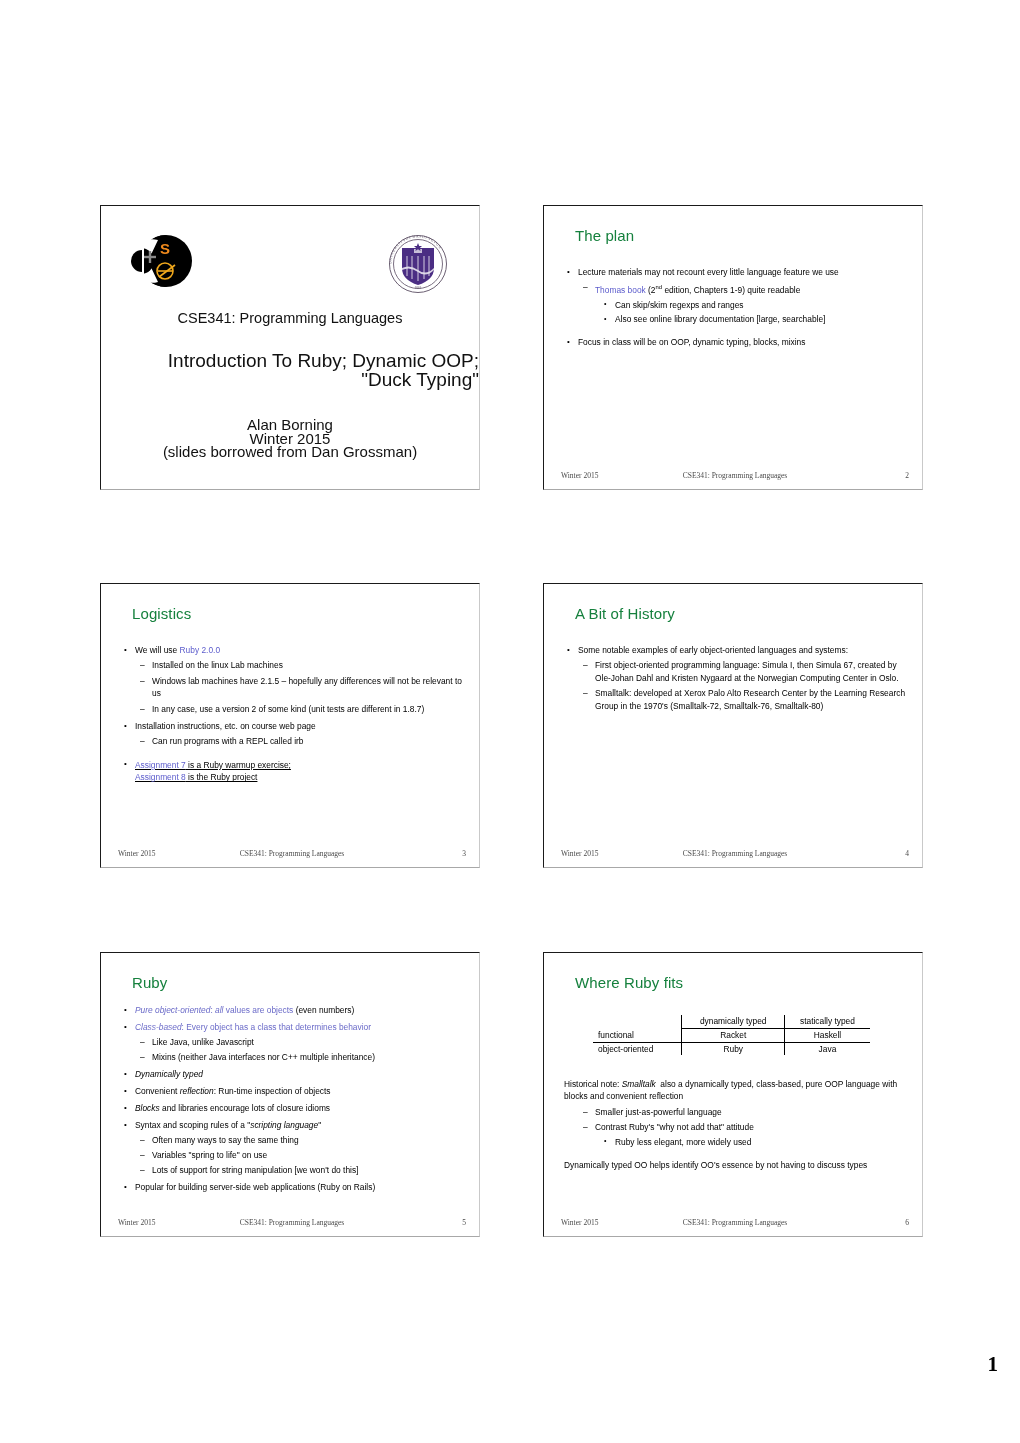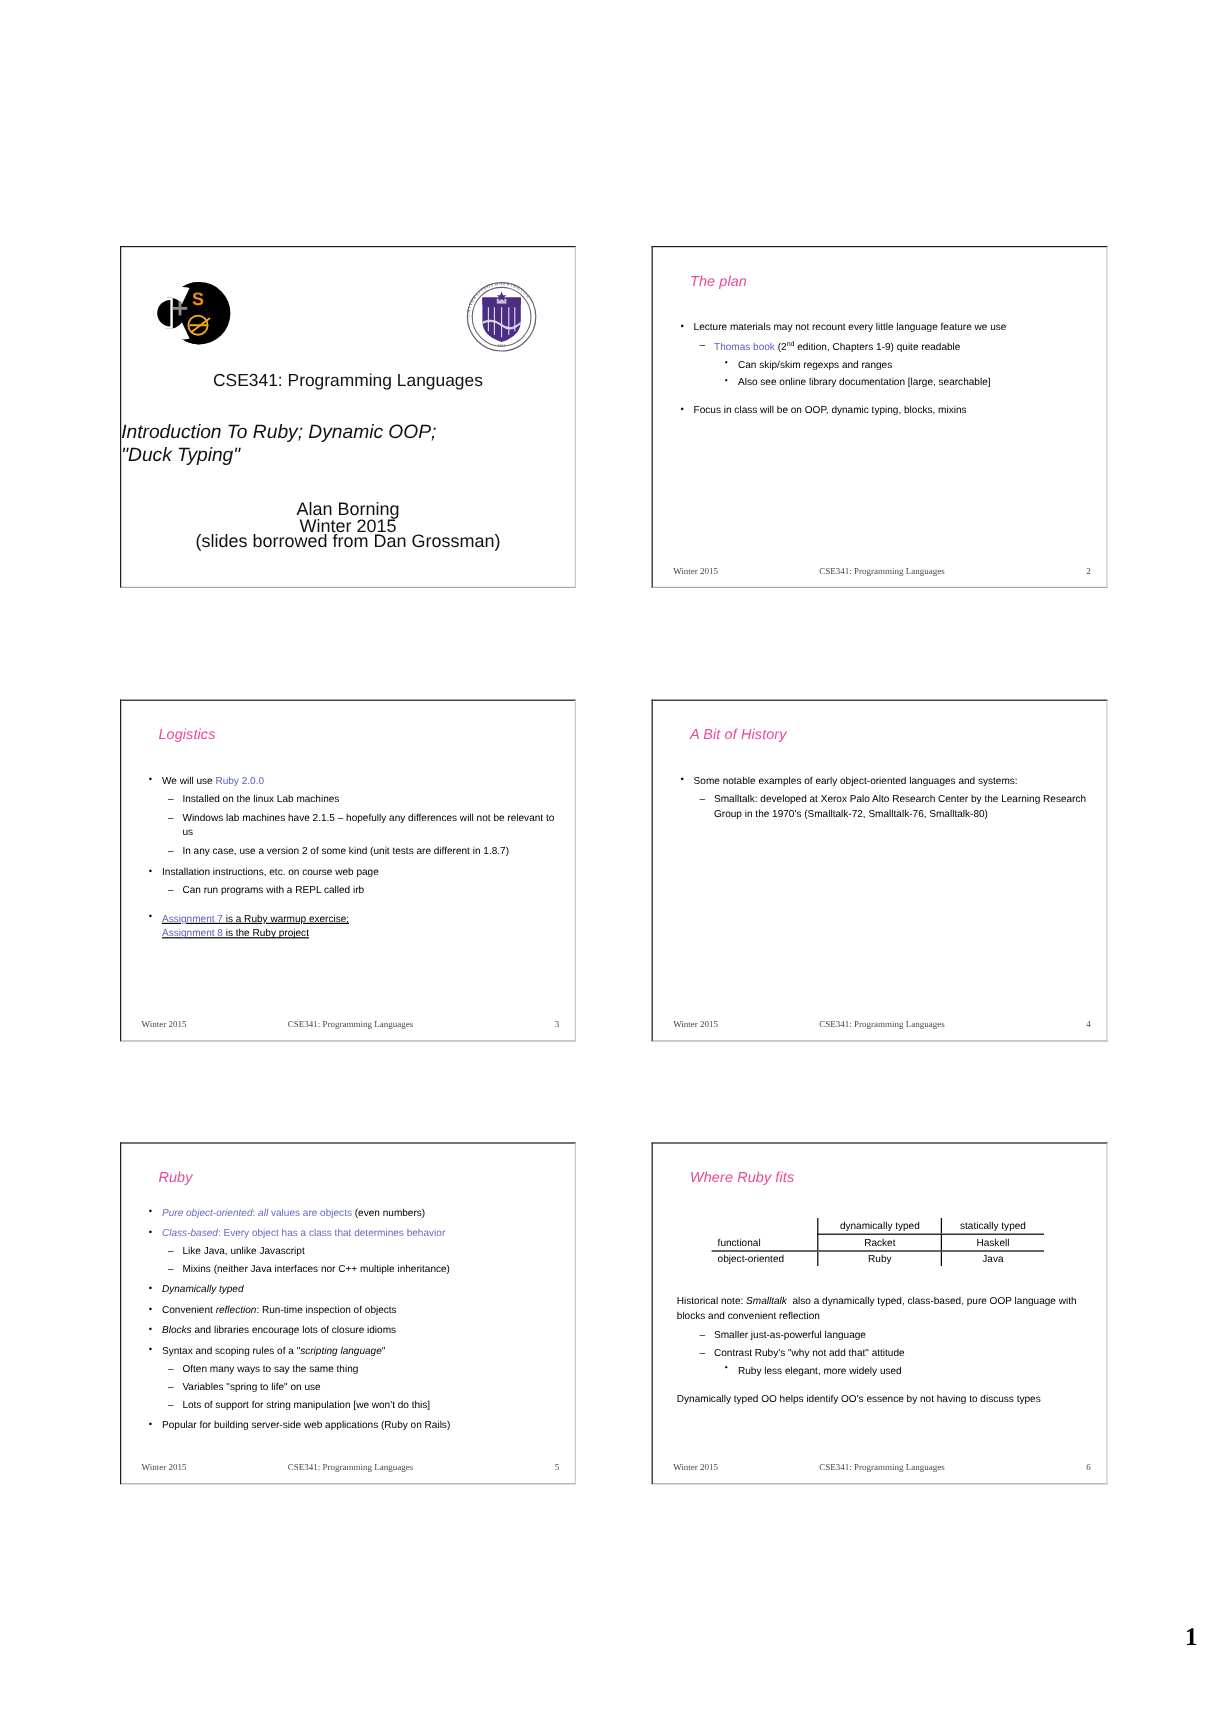--- a/index.html
+++ b/index.html
@@ -45,24 +45,23 @@
   .slide-inner {
     position: absolute;
     left: 0; top: 0; right: 0; bottom: 0;
   }
 
   
   .slide-title {
     position: absolute;
     left: 31px;
     top: 21px;
-    font-size: 12px;
-    font-style: italic;
+    font-size: 15px;
     letter-spacing: 0.1px;
-    color: #ec4899;
+    color: #15803d;
   }
 
   
   .footer {
     position: absolute;
     left: 17px;
     right: 13px;
     bottom: 6px;
     height: 12px;
     font-family: "Liberation Serif", serif;
@@ -123,25 +122,24 @@
     left: 0; right: 0;
     top: 104px;
     text-align: center;
     font-size: 14.5px;
     color: #111;
   }
   .title-sub {
     position: absolute;
     left: 0; right: 0;
     top: 145px;
-    text-align: left;
-    font-size: 16px;
+    text-align: right;
+    font-size: 19px;
     line-height: 19px;
     color: #111;
-    font-style: italic;
   }
   .title-author {
     position: absolute;
     left: 0; right: 0;
     top: 212px;
     text-align: center;
     font-size: 15px;
     line-height: 13.5px;
     color: #111;
   }
@@ -305,20 +303,21 @@
         <span class="f-num">3</span>
       </div>
     </div>
   </div>
 
   <div class="slide sl4">
     <div class="slide-inner">
       <div class="slide-title">A Bit of History</div>
       <div class="body">
           <div class="b1">Some notable examples of early object-oriented languages and systems:</div>
+          <div class="b2">First object-oriented programming language: Simula I, then Simula 67, created by Ole-Johan Dahl and Kristen Nygaard at the Norwegian Computing Center in Oslo.</div>
           <div class="b2">Smalltalk: developed at Xerox Palo Alto Research Center by the Learning Research Group in the 1970's (Smalltalk-72, Smalltalk-76, Smalltalk-80)</div>
         </div>
       <div class="footer">
         <span class="f-term">Winter 2015</span>
         <span class="f-course">CSE341: Programming Languages</span>
         <span class="f-num">4</span>
       </div>
     </div>
   </div>
 

